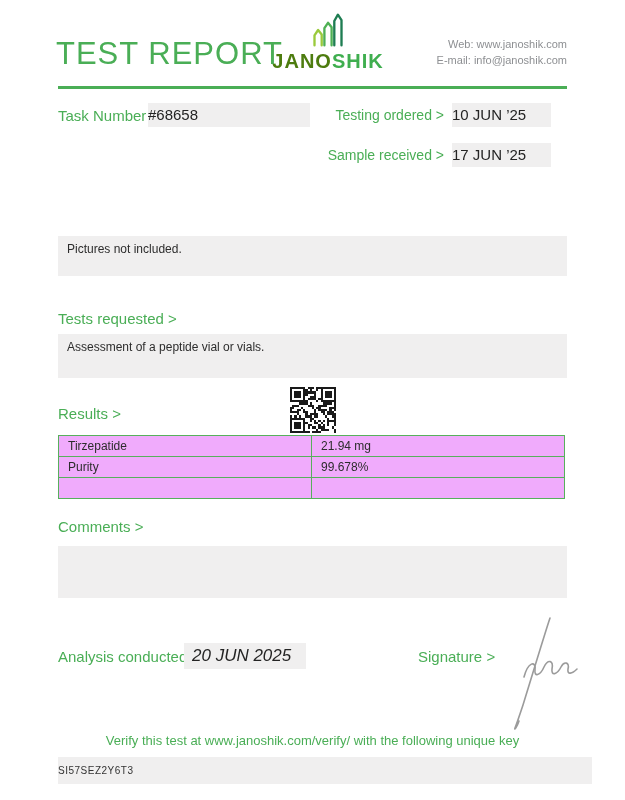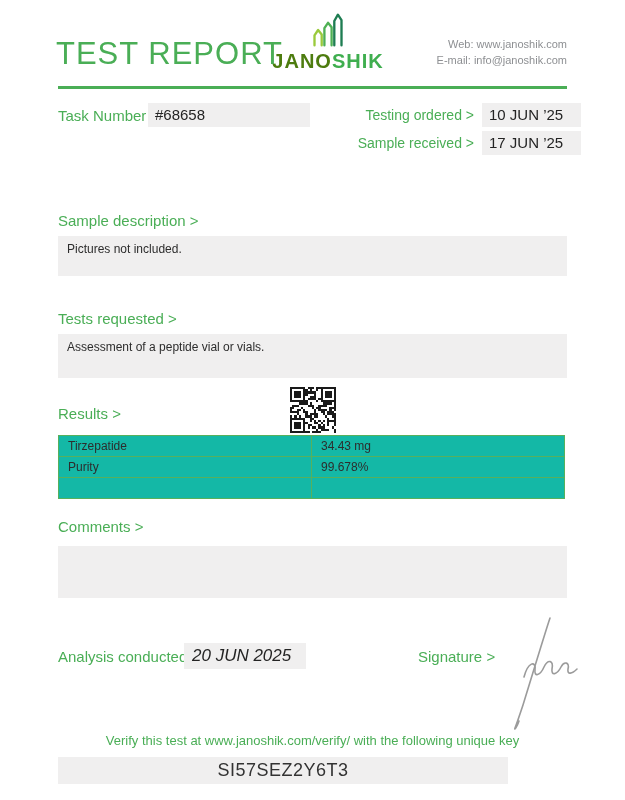--- a/index.html
+++ b/index.html
@@ -20,46 +20,46 @@
   .logo-icon{display:block;margin:0 auto;}
   .logo-text{font-size:20px;font-weight:bold;letter-spacing:1px;margin-top:2px;}
   .logo-text .l1{color:#4d7c0f;}
   .logo-text .l2{color:#3fae4f;}
   .contact{position:absolute;right:58px;top:36px;text-align:right;font-size:11px;color:var(--muted);line-height:16px;}
   .rule{position:absolute;left:58px;top:86px;width:509px;height:3px;background:var(--green);}
 
   
   .green-label{color:var(--green);font-size:15px;}
   .task-label{position:absolute;left:58px;top:107px;}
-  .valbox{background:var(--box-bg);color:var(--dark);font-size:15px;line-height:24px;height:24px;padding-left:7px;}
+  .valbox{background:var(--box-bg);color:var(--dark);font-size:15px;line-height:24px;height:24px;padding-left:0;}
   .task-box{position:absolute;left:148px;top:103px;width:162px;}
-  .meta-right{position:absolute;left:344px;top:103px;width:237px;display:flex;flex-direction:column;gap:4px;}
+  .meta-right{position:absolute;left:314px;top:103px;width:237px;display:flex;flex-direction:column;gap:16px;}
   .meta-row{display:flex;justify-content:flex-end;align-items:center;gap:8px;}
   .meta-row .green-label{font-size:14px;white-space:nowrap;}
   .meta-row .valbox{width:99px;}
 
   
   .sec-label{position:absolute;left:58px;font-size:15px;color:var(--green);}
   .graybox{position:absolute;left:58px;width:509px;background:var(--box-bg);font-size:12px;color:#2d2d2d;padding:6px 9px;}
   .sd-label{top:212px;} .sd-box{top:236px;height:40px;}
   .tr-label{top:310px;} .tr-box{top:334px;height:44px;}
   .res-label{top:405px;}
   .qr{position:absolute;left:290px;top:387px;width:46px;height:46px;}
   .results-table{position:absolute;left:58px;top:435px;width:507px;border-collapse:collapse;table-layout:fixed;}
-  .results-table td{border:1px solid var(--table-border);height:21px;font-size:12px;color:#2d2d2d;padding:0 0 0 9px;background:#14b8a6;}
+  .results-table td{border:1px solid var(--table-border);height:21px;font-size:12px;color:#2d2d2d;padding:0 0 0 9px;background:#f0abfc;}
   .cm-label{top:518px;} .cm-box{top:546px;height:52px;}
 
   
   .an-label{position:absolute;left:58px;top:648px;}
   .an-box{position:absolute;left:184px;top:643px;width:122px;height:26px;line-height:26px;font-size:17px;padding-left:8px;font-style:italic;}
   .sig-label{position:absolute;left:418px;top:648px;}
   .signature{position:absolute;left:498px;top:614px;}
 
   .verify-line{position:absolute;left:58px;top:733px;width:509px;text-align:center;font-size:13px;color:var(--green);white-space:nowrap;}
-  .key-box{position:absolute;left:58px;top:757px;width:450px;height:27px;line-height:27px;background:var(--box-bg);text-align:center;font-size:18px;letter-spacing:.5px;color:#333;padding:0;}
+  .key-box{position:absolute;left:58px;top:757px;width:534px;height:27px;line-height:27px;background:var(--box-bg);text-align:left;font-size:10px;letter-spacing:.5px;color:#333;padding:0;}
 </style>
 </head>
 <body>
 
 <div class="page">
 
   <div class="title">TEST REPORT</div>
 
   <div class="logo">
     <svg class="logo-icon" width="46" height="36" viewBox="0 0 44 40" fill="none" stroke-linejoin="round" stroke-linecap="round">
@@ -86,21 +86,20 @@
     <div class="meta-row">
       <span class="green-label">Testing ordered &gt;</span>
       <span class="valbox">10 JUN ’25</span>
     </div>
     <div class="meta-row">
       <span class="green-label">Sample received &gt;</span>
       <span class="valbox">17 JUN ’25</span>
     </div>
   </div>
 
-  <div class="sec-label sd-label">Sample description &gt;</div>
   <div class="graybox sd-box">Pictures not included.</div>
 
   <div class="sec-label tr-label">Tests requested &gt;</div>
   <div class="graybox tr-box">Assessment of a peptide vial or vials.</div>
 
   <div class="sec-label res-label">Results &gt;</div>
   <div class="qr"><svg viewBox="0 0 21 21" width="46" height="46" shape-rendering="crispEdges" fill="#1a1a1a">
         <rect x="8" y="0" width="1" height="1"></rect>
         <rect x="9" y="0" width="1" height="1"></rect>
         <rect x="10" y="0" width="1" height="1"></rect>
@@ -253,21 +252,21 @@
         <rect x="16" y="2" width="3" height="3"></rect>
         <rect x="0" y="14" width="7" height="7"></rect>
         <rect x="1" y="15" width="5" height="5" fill="#fff"></rect>
         <rect x="2" y="16" width="3" height="3"></rect>
       </svg></div>
 
   <table class="results-table">
     <tbody>
       <tr>
         <td>Tirzepatide</td>
-        <td>34.43 mg</td>
+        <td>21.94 mg</td>
       </tr>
       <tr>
         <td>Purity</td>
         <td>99.678%</td>
       </tr>
       <tr>
         <td></td>
         <td></td>
       </tr>
     </tbody>

